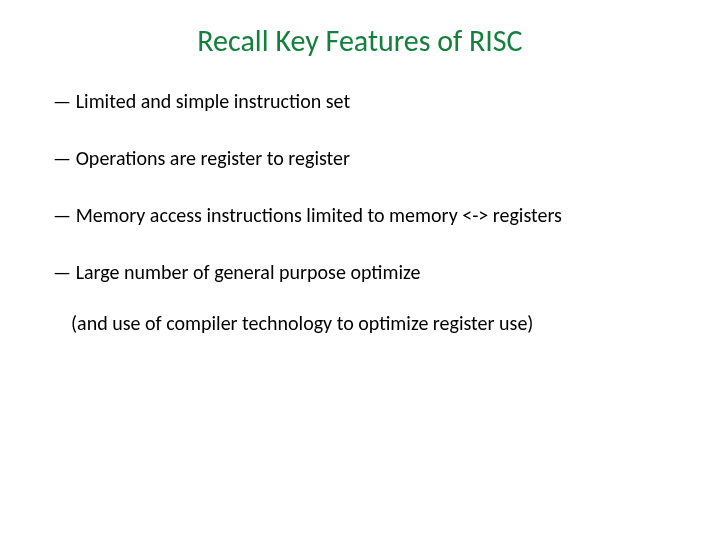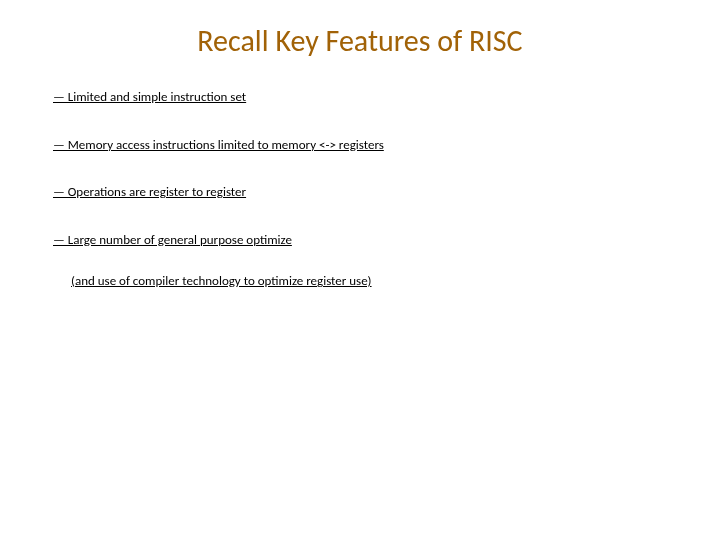--- a/index.html
+++ b/index.html
@@ -19,55 +19,54 @@
     box-sizing: border-box;
   }
   .title {
     position: absolute;
     top: 22px;
     left: 0;
     width: 720px;
     text-align: center;
     font-family: "Gill Sans", "Gill Sans MT", Calibri, "Trebuchet MS", sans-serif;
     font-size: 30px;
-    color: #a16207;
+    color: #15803d;
   }
   .body {
     position: absolute;
     top: 88px;
     left: 53px;
     right: 40px;
   }
   .item {
     margin-bottom: 30px;
     font-family: "Gill Sans", "Gill Sans MT", Calibri, "Trebuchet MS", sans-serif;
-    font-size: 13px;
+    font-size: 20px;
     line-height: 1.35;
-    text-decoration: underline;
   }
   .line1 { display: block; }
   .line2 { display: block; padding-left: 18px; margin-top: 24px; }
 </style>
 </head>
 <body>
 
 <div class="slide">
   <div class="title">Recall Key Features of RISC</div>
   <div class="body">
 
     <div class="item">
       <span class="line1">— Limited and simple instruction set</span>
     </div>
 
     <div class="item">
-      <span class="line1">— Memory access instructions limited to memory &lt;-&gt; registers</span>
+      <span class="line1">— Operations are register to register</span>
     </div>
 
     <div class="item">
-      <span class="line1">— Operations are register to register</span>
+      <span class="line1">— Memory access instructions limited to memory &lt;-&gt; registers</span>
     </div>
 
     <div class="item">
       <span class="line1">— Large number of general purpose optimize</span>
       <span class="line2">(and use of compiler technology to optimize register use)</span>
     </div>
 
 
 
   </div>

